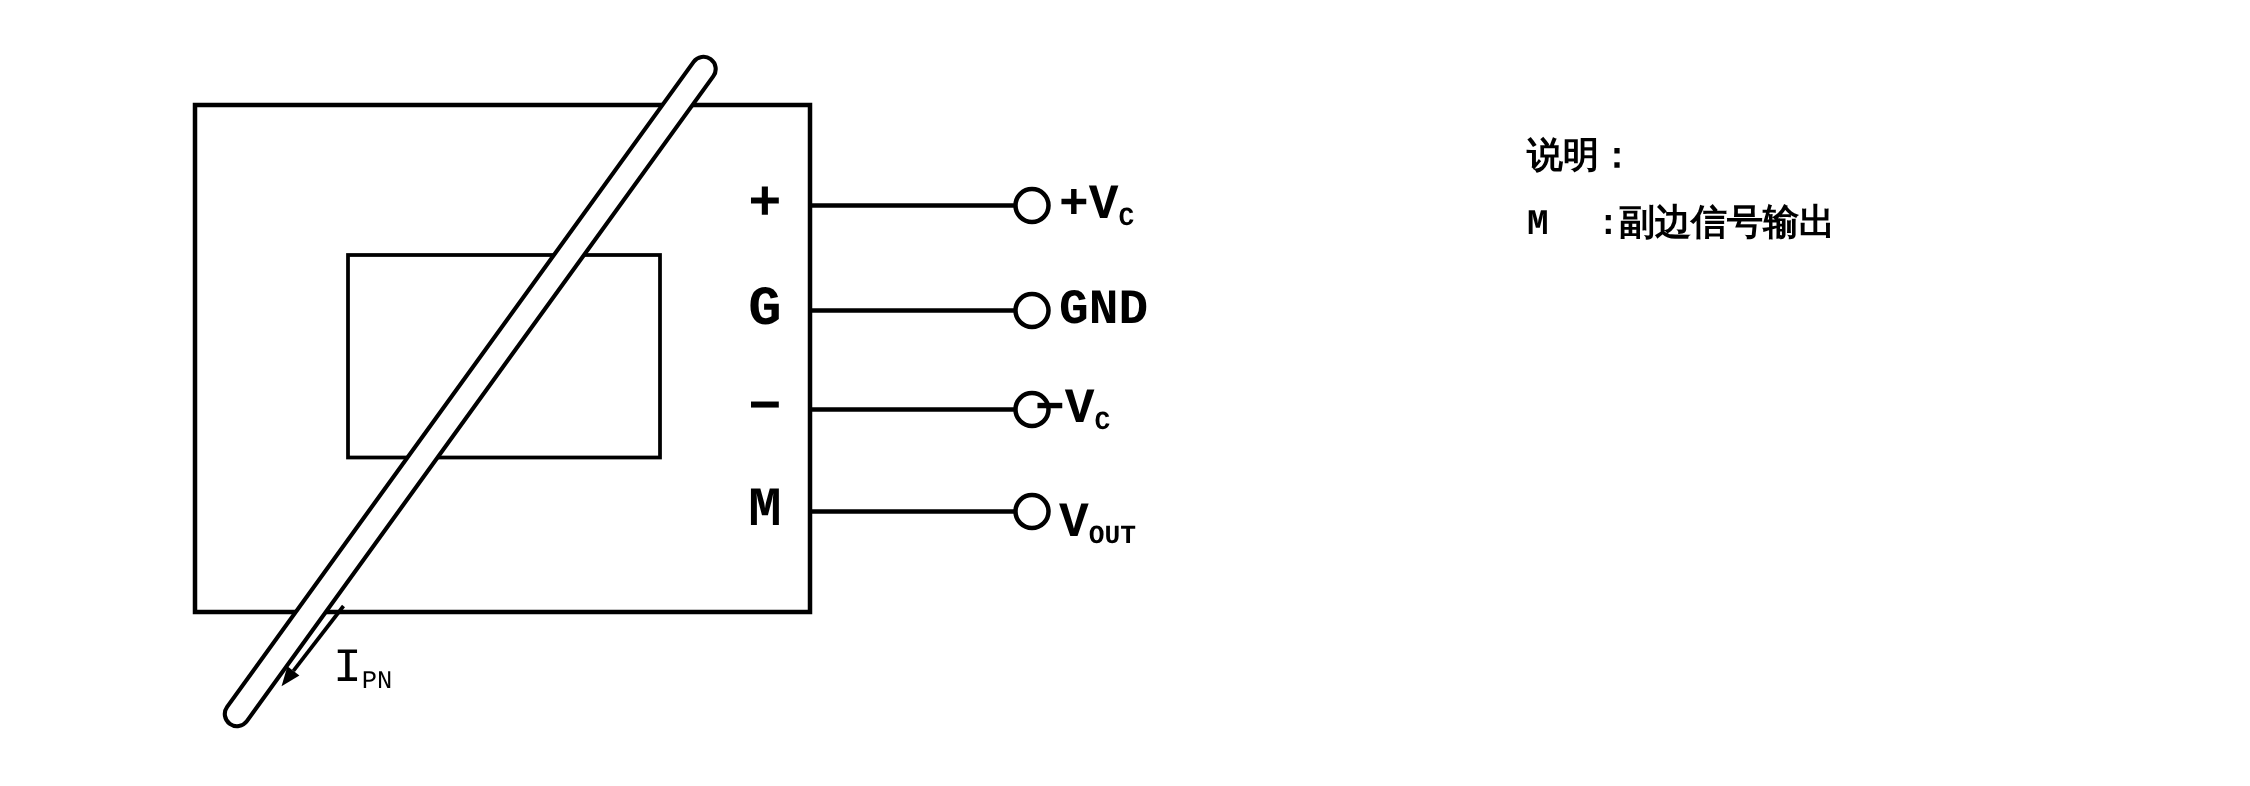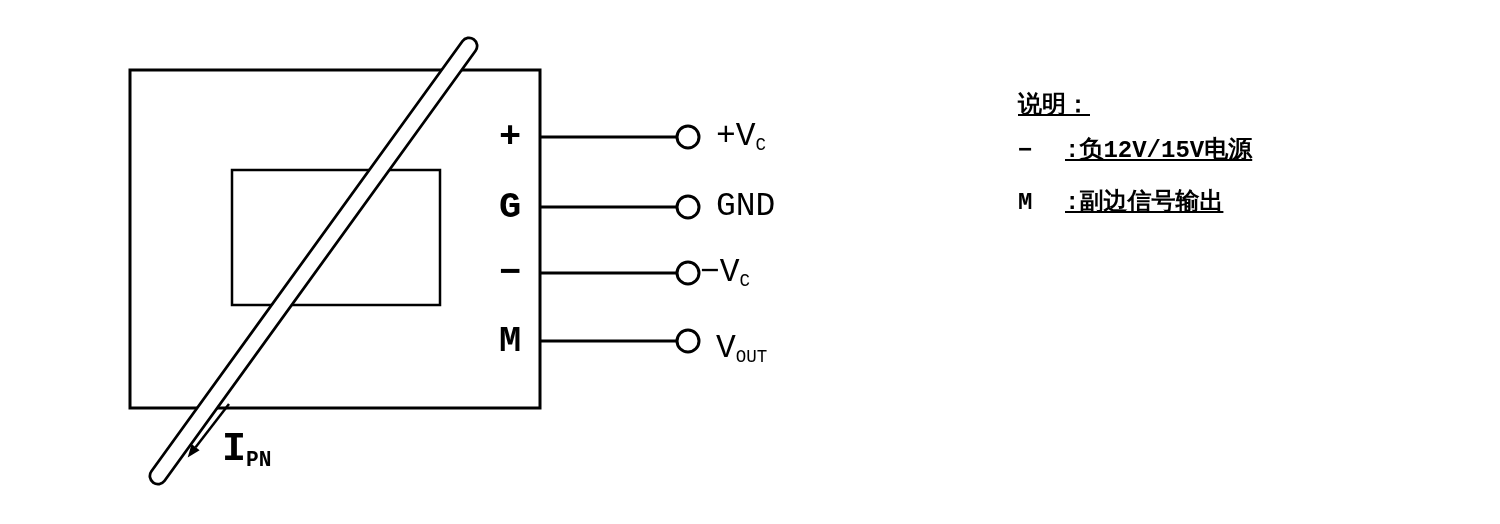--- a/index.html
+++ b/index.html
@@ -11,38 +11,37 @@
     font-family:"Liberation Mono","DejaVu Sans Mono",monospace;
     overflow:hidden;
   }
   .canvas svg{position:absolute;left:0;top:0;}
   .abs{position:absolute;line-height:1;white-space:nowrap;}
   .term-sym{
     width:44px;text-align:center;
     font-size:37px;font-weight:700;
   }
   .pin-label{
-    font-size:33px;font-weight:400;margin-left:10px;
+    font-size:33px;font-weight:700;
   }
   .sub{
     font-size:0.53em;
     vertical-align:-0.28em;
     letter-spacing:0;
   }
   .ipn-label{
-    font-size:40px;font-weight:700;
+    font-size:32px;font-weight:400;
   }
   .legend{
     position:absolute;
     left:1018px;top:83px;
     font-size:24px;
     line-height:45px;
     font-weight:600;
     font-family:"Liberation Mono","DejaVu Sans Mono",monospace;
-    text-decoration:underline;
   }
   .legend-row{white-space:nowrap;}
   .legend-sym{display:inline-block;width:47px;}
 </style>
 </head>
 <body>
 
 <div class="canvas">
 
   <svg width="1500" height="524" viewBox="0 0 1500 524">
@@ -86,20 +85,17 @@
     <span>V</span><span class="sub">OUT</span>
   </div>
 
   <div class="abs ipn-label" style="left:222px;top:430px">
     <span>I</span><span class="sub">PN</span>
   </div>
 
   <div class="legend">
     <div class="legend-row">说明：</div>
     <div class="legend-row">
-      <span class="legend-sym"><span>−</span><span class="sub"></span></span><span>:负12V/15V电源</span>
-    </div>
-    <div class="legend-row">
       <span class="legend-sym"><span>M</span><span class="sub"></span></span><span>:副边信号输出</span>
     </div>
   </div>
 
 </div>
 
 </body></html>

